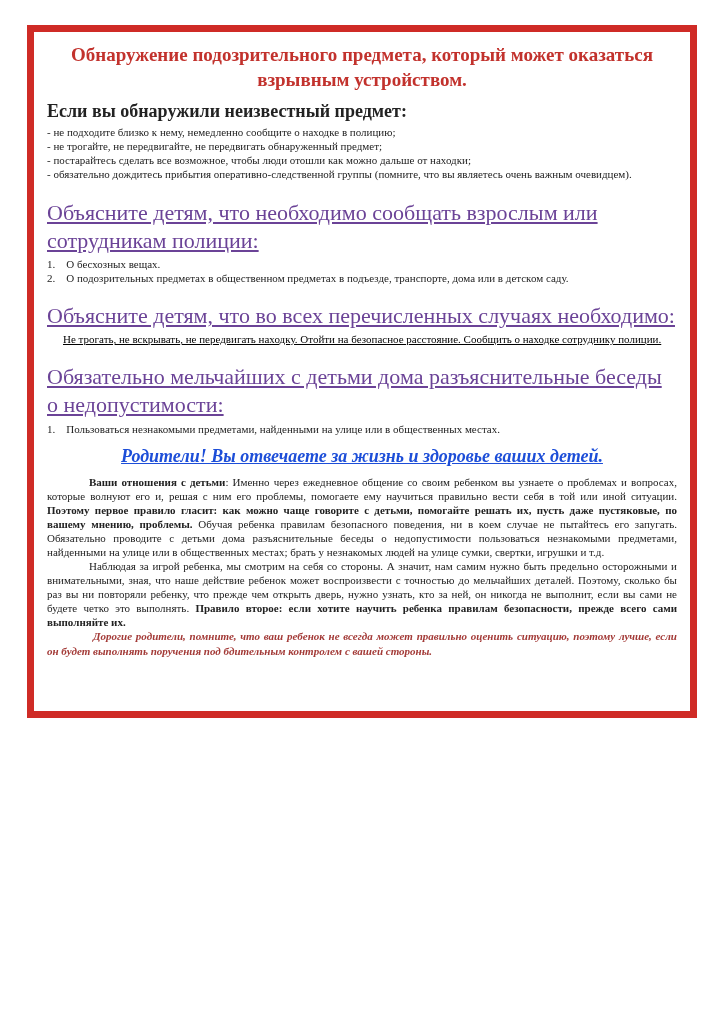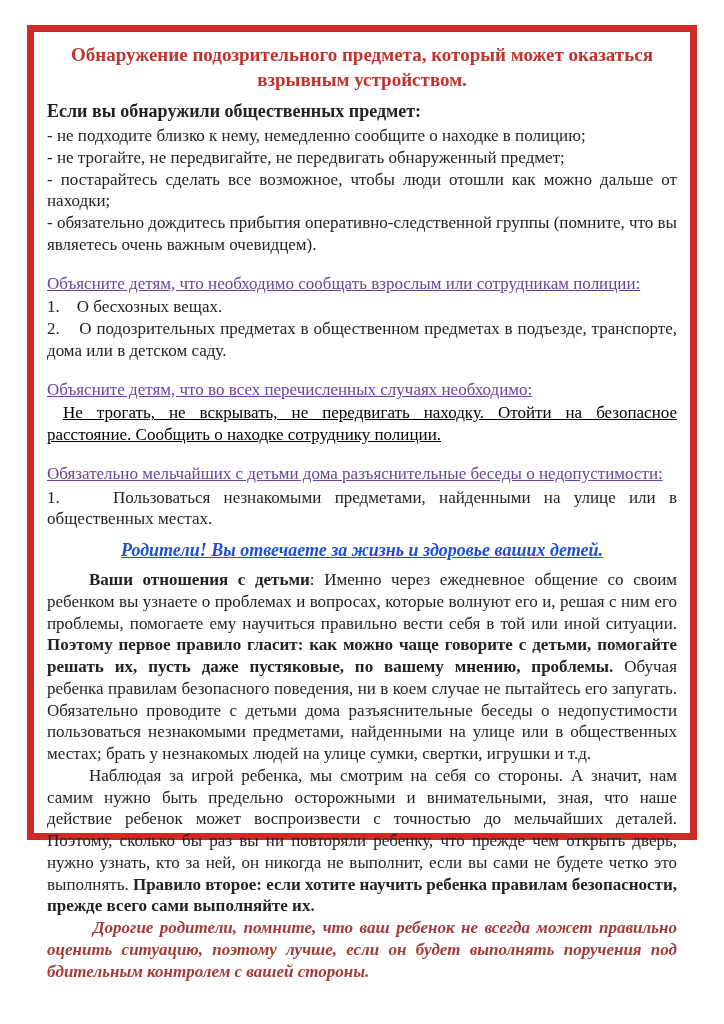--- a/index.html
+++ b/index.html
@@ -14,49 +14,49 @@
     position: relative;
     font-family: "Liberation Serif", "DejaVu Serif", serif;
     color: #222222;
     -webkit-font-smoothing: antialiased;
   }
   .frame {
     position: absolute;
     left: 27px;
     top: 25px;
     width: 670px;
-    height: 815px;
+    height: 693px;
     box-sizing: border-box;
     border: 7px solid #CF2B26;
     padding: 8px 13px 0 13px;
     background: #ffffff;
   }
   .doc-title {
     color: #C2322D;
     font-weight: bold;
     font-size: 19px;
     line-height: 1.32;
     text-align: center;
     margin: 2px 4px 8px 4px;
   }
   .intro-heading {
     font-weight: bold;
     font-size: 18px;
     margin: 0 0 2px 0;
   }
   p, .line {
-    font-size: 17px;
+    font-size: 11px;
     line-height: 1.28;
     margin: 0;
   }
   .justify { text-align: justify; }
   .purple-heading {
     color: #6B4397;
     text-decoration: underline;
-    font-size: 17px;
+    font-size: 22px;
     line-height: 1.28;
     margin: 17px 0 2px 0;
   }
   .darkred {
     color: #000000;
     text-decoration: underline;
   }
   .cases-body {
     text-indent: 16px;
     margin-bottom: 2px;
@@ -83,21 +83,21 @@
   }
 </style>
 </head>
 <body>
 
 <div class="frame">
 
   <div class="doc-title">Обнаружение подозрительного предмета, который может оказаться взрывным устройством.</div>
 
   <div>
-    <p class="intro-heading">Если вы обнаружили общественных предмет:</p>
+    <p class="intro-heading">Если вы обнаружили неизвестный предмет:</p>
     <p class="line justify">- не подходите близко к нему, немедленно сообщите о находке в полицию;</p>
     <p class="line justify">- не трогайте, не передвигайте, не передвигать обнаруженный предмет;</p>
     <p class="line justify">- постарайтесь сделать все возможное, чтобы люди отошли как можно дальше от находки;</p>
     <p class="line justify">- обязательно дождитесь прибытия оперативно-следственной группы (помните, что вы являетесь очень важным очевидцем).</p>
   </div>
 
   <div>
     <p class="purple-heading">Объясните детям, что необходимо сообщать взрослым или сотрудникам полиции:</p>
     <p class="line justify">1.&nbsp;&nbsp;&nbsp;&nbsp;О бесхозных вещах.</p>
     <p class="line justify">2.&nbsp;&nbsp;&nbsp;&nbsp;О подозрительных предметах в общественном предметах в подъезде, транспорте, дома или в детском саду.</p>

